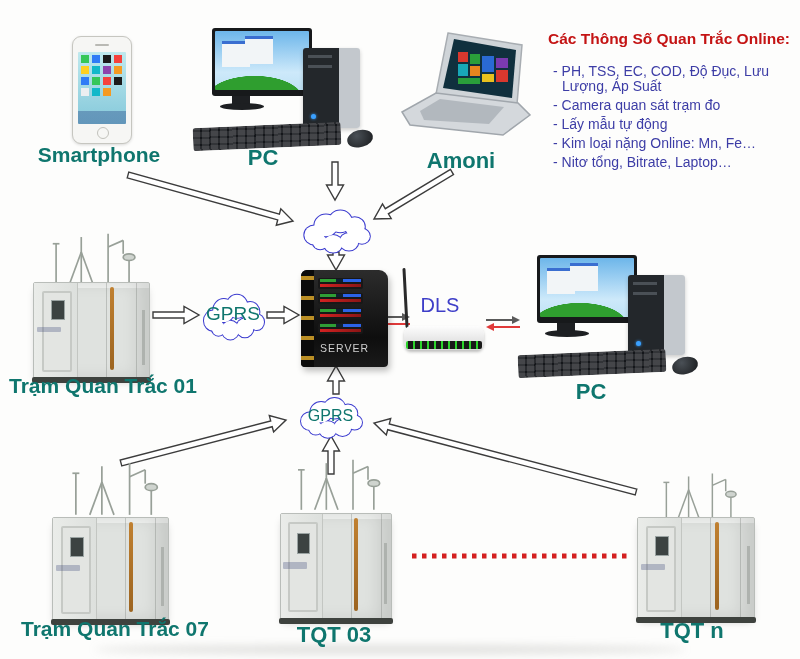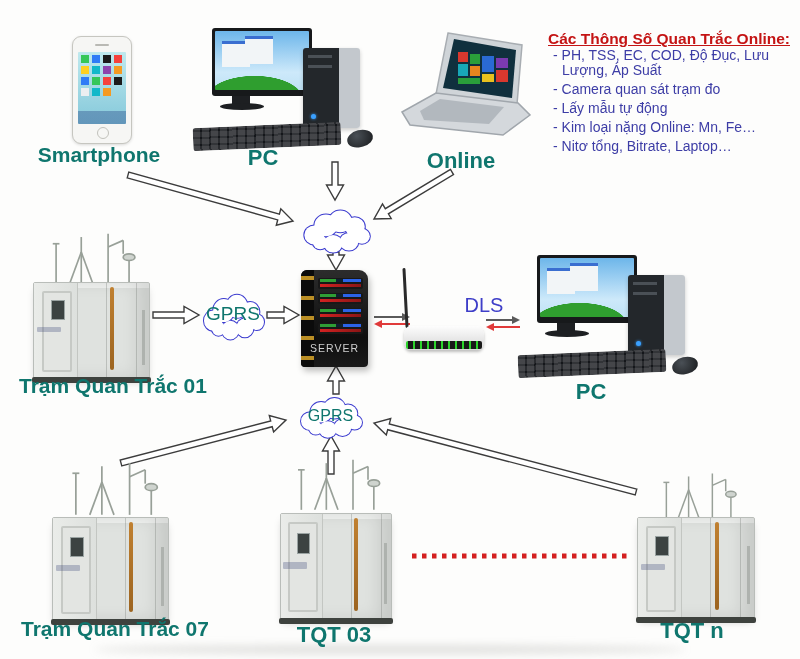--- a/index.html
+++ b/index.html
@@ -12,21 +12,21 @@
              white-space:nowrap;font-size:22px;}
   .cloud-label{position:absolute;display:flex;align-items:center;justify-content:center;
                color:#0f766e;white-space:nowrap;}
   .internet-text{font-size:9.5px;font-weight:bold;color:#2323cc;letter-spacing:.3px;}
   .gprs-text-lg{font-size:19px;}
   .gprs-text-md{font-size:16px;}
   .dls-label{position:absolute;transform:translateX(-50%);font-size:20px;color:#3e3ec8;white-space:nowrap;}
 
   
   .info-panel{position:absolute;left:548px;top:30px;width:246px;}
-  .info-title{color:#c41414;font-weight:bold;font-size:15.5px;text-decoration:underline;margin-bottom:0;}
+  .info-title{color:#c41414;font-weight:bold;font-size:15.5px;margin-bottom:16px;}
   .info-item{color:#3d3da6;font-size:14px;line-height:15px;padding-left:14px;text-indent:-9px;margin-bottom:4px;}
 
   
   .phone{position:absolute;left:72px;top:36px;width:58px;height:106px;background:#f6f6f4;
          border:1px solid #c6c6c0;border-radius:9px;box-shadow:0 1px 3px rgba(0,0,0,.15);}
   .phone::before{content:'';position:absolute;left:50%;top:7px;width:14px;height:2px;margin-left:-7px;
          background:#b9b9b4;border-radius:2px;}
   .phone::after{content:'';position:absolute;left:50%;bottom:4px;width:10px;height:10px;margin-left:-5px;
          border:1px solid #c2c2bc;border-radius:50%;}
   .pscreen{position:absolute;left:5px;top:15px;right:5px;bottom:19px;border-radius:1px;background-repeat:no-repeat;
@@ -73,21 +73,21 @@
          background-image:repeating-linear-gradient(90deg,rgba(255,255,255,.13) 0 7px,transparent 7px 9px),
                           repeating-linear-gradient(0deg,rgba(255,255,255,.09) 0 5px,transparent 5px 7px);}
   .mouse{position:absolute;left:157px;top:104px;width:26px;height:17px;border-radius:50% 50% 46% 46%;
          background:radial-gradient(circle at 40% 30%,#4a5056,#17191b);transform:rotate(-14deg);}
 
   
   .laptop-svg{position:absolute;left:398px;top:30px;width:138px;height:114px;}
 
   
   .server{position:absolute;left:301px;top:270px;width:67px;height:97px;border-radius:6px 9px 4px 4px;
-          background:linear-gradient(180deg,#2c2c2c,#0e0e0e 70%,#1a1a1a);box-shadow:2px 4px 6px rgba(0,0,0,.25);}
+          background:linear-gradient(180deg,#2c2c2c,#0e0e0e 70%,#1a1a1a);box-shadow:2px 4px 6px rgba(0,0,0,.25);padding-left:20px;}
   .server::before{content:'';position:absolute;left:0;top:0;bottom:0;width:13px;border-radius:6px 0 0 4px;
           background:repeating-linear-gradient(180deg,#0b0b0b 0 6px,#bb8f25 6px 10px,#0b0b0b 10px 20px);}
   .bay{position:absolute;left:17px;width:45px;height:11px;background:#181818;border-radius:2px;}
   .bay::before{content:'';position:absolute;left:2px;right:2px;top:1px;height:3px;
           background:linear-gradient(90deg,#2f9e35 0 40%,#0f2030 40% 55%,#2b63e8 55% 100%);}
   .bay::after{content:'';position:absolute;left:2px;right:2px;top:6px;height:3px;
           background:linear-gradient(90deg,#d42222,#8a1515);}
   .server-label{position:absolute;left:0;right:0;top:72px;text-align:center;color:#cfcfcf;
           font-size:10.5px;letter-spacing:1px;}
 
@@ -235,21 +235,21 @@
   <div class="server">
     <div class="bay" style="top:8px;"></div>
     <div class="bay" style="top:23px;"></div>
     <div class="bay" style="top:38px;"></div>
     <div class="bay" style="top:53px;"></div>
     <div class="server-label">SERVER</div>
   </div>
 
   <div class="antenna"></div>
   <div class="router"></div>
-  <div class="dls-label" style="left:440px;top:294px;margin-left:44px;">DLS</div>
+  <div class="dls-label" style="left:440px;top:294px;">DLS</div>
 
   <div class="pc" style="left:515px;top:253px;">
     <div class="monitor">
       <div class="screen"></div>
     </div>
     <div class="stand"></div>
     <div class="mbase"></div>
     <div class="tower"></div>
     <div class="keyboard"></div>
     <div class="mouse"></div>
@@ -303,23 +303,23 @@
     </div>
   </div>
 
   <div class="floor-smudge"></div>
 
   <div class="cloud-label gprs-text-lg" style="left:200px;top:289px;width:66px;height:50px;">GPRS</div>
   <div class="cloud-label gprs-text-md" style="left:297px;top:393px;width:67px;height:45px;">GPRS</div>
 
   <div class="dev-label" style="left:99px;top:143px;font-size:21px;">Smartphone</div>
   <div class="dev-label" style="left:263px;top:145px;">PC</div>
-  <div class="dev-label" style="left:461px;top:148px;">Online</div>
+  <div class="dev-label" style="left:461px;top:148px;">Amoni</div>
   <div class="dev-label" style="left:591px;top:379px;">PC</div>
-  <div class="dev-label" style="left:113px;top:374px;font-size:21px;">Trạm Quan Trắc 01</div>
+  <div class="dev-label" style="left:103px;top:374px;font-size:21px;">Trạm Quan Trắc 01</div>
   <div class="dev-label" style="left:115px;top:617px;font-size:21px;">Trạm Quan Trắc 07</div>
   <div class="dev-label" style="left:334px;top:622px;">TQT 03</div>
   <div class="dev-label" style="left:692px;top:618px;text-align:right;">TQT n</div>
 
   <div class="info-panel">
     <div class="info-title">Các Thông Số Quan Trắc Online:</div>
     <div class="info-item">- PH, TSS, EC, COD, Độ Đục, Lưu Lượng, Áp Suất</div>
     <div class="info-item">- Camera quan sát trạm đo</div>
     <div class="info-item">- Lấy mẫu tự động</div>
     <div class="info-item">- Kim loại nặng Online: Mn, Fe…</div>

